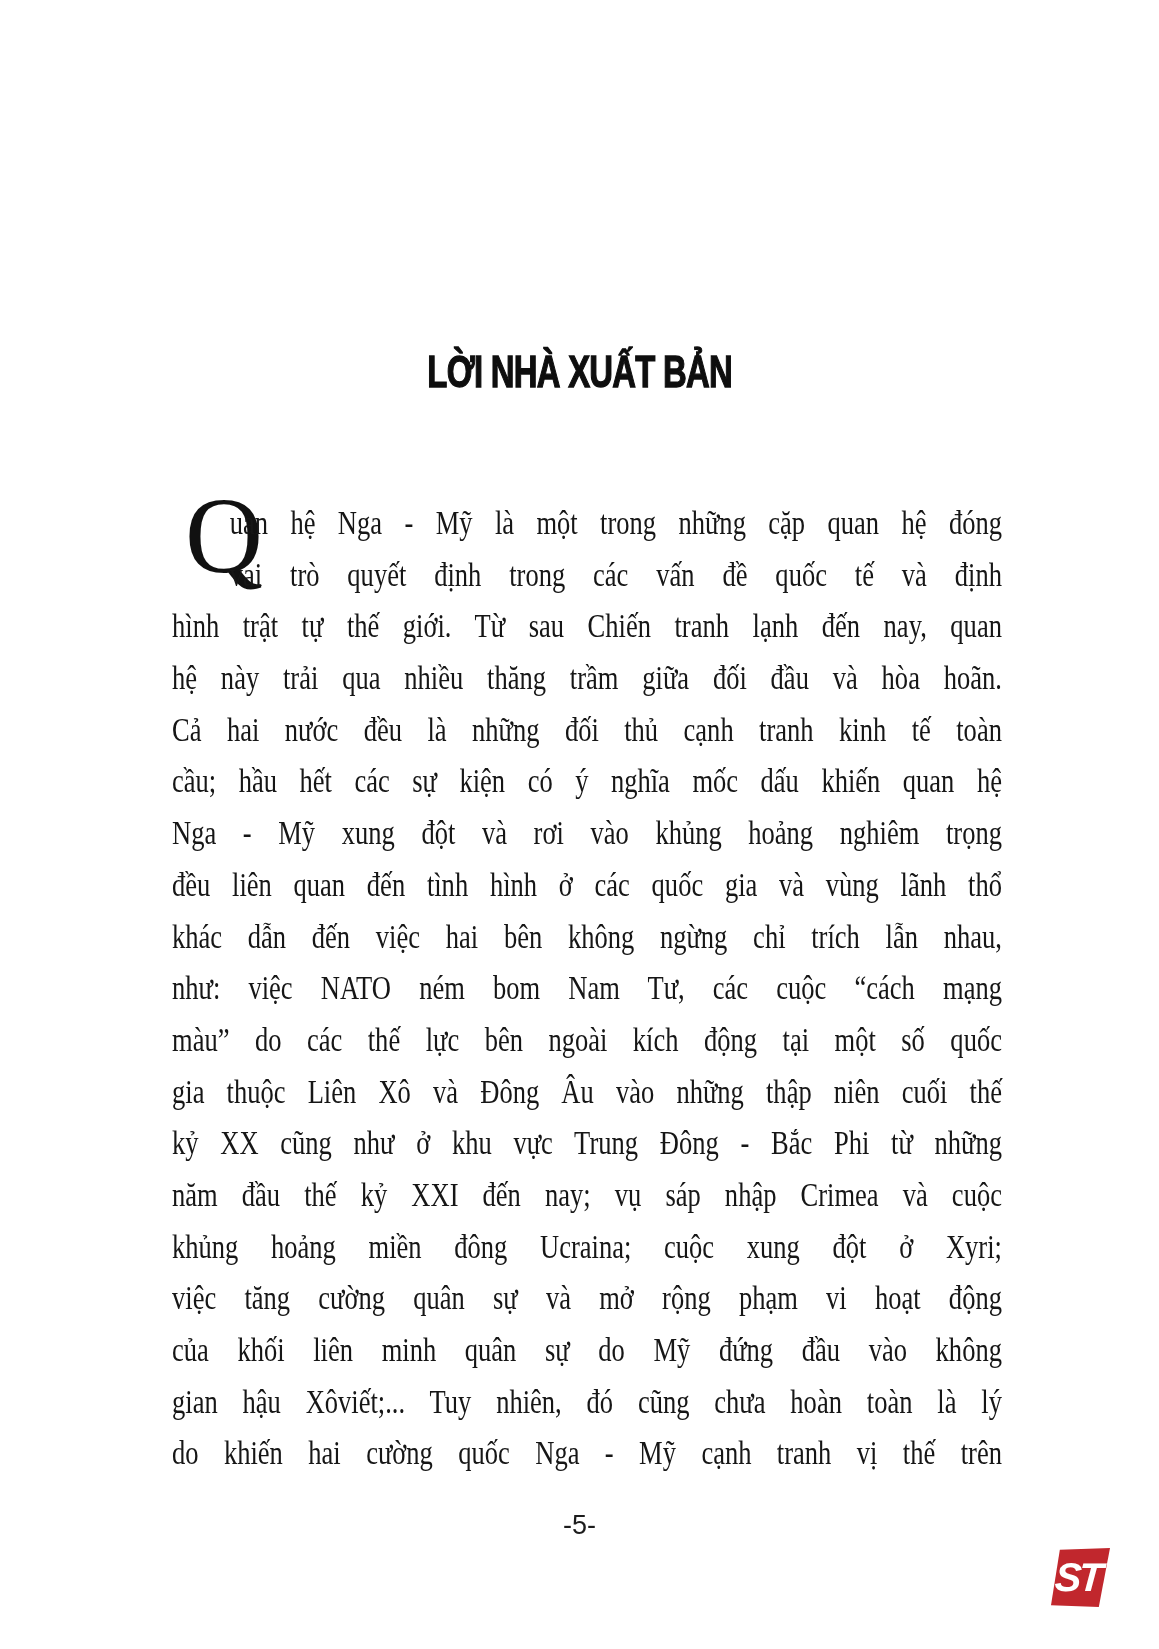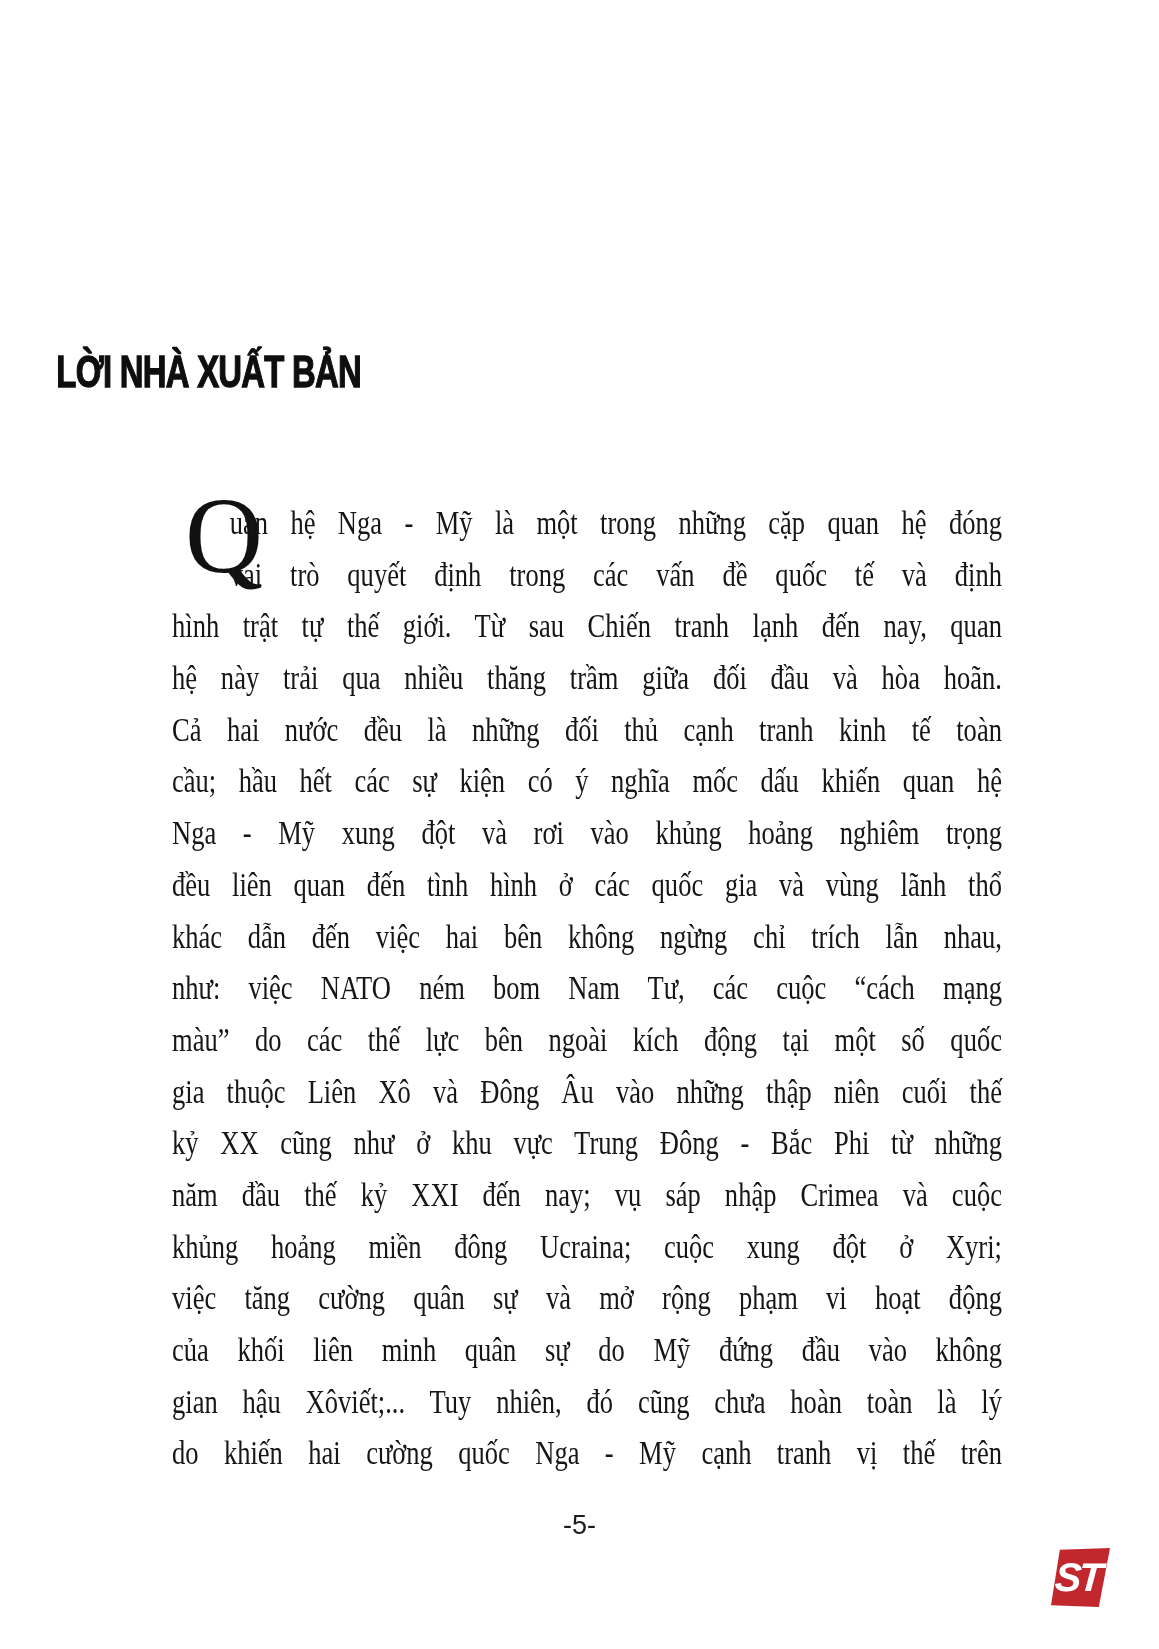--- a/index.html
+++ b/index.html
@@ -15,21 +15,21 @@
     background: #ffffff;
     overflow: hidden;
     font-family: "Liberation Serif", "DejaVu Serif", serif;
     color: #161616;
   }
   .title-wrap {
     position: absolute;
     top: 346px;
     left: 0;
     width: 1159px;
-    text-align: left;
+    text-align: center;
   }
   .title-text {
     display: inline-block;
     font-family: "Liberation Sans", "DejaVu Sans", sans-serif;
     font-weight: 700;
     font-size: 45px;
     letter-spacing: -1px;
     color: #0e0e0e;
     -webkit-text-stroke: 1.3px #0e0e0e;
     transform: scaleX(0.73);

